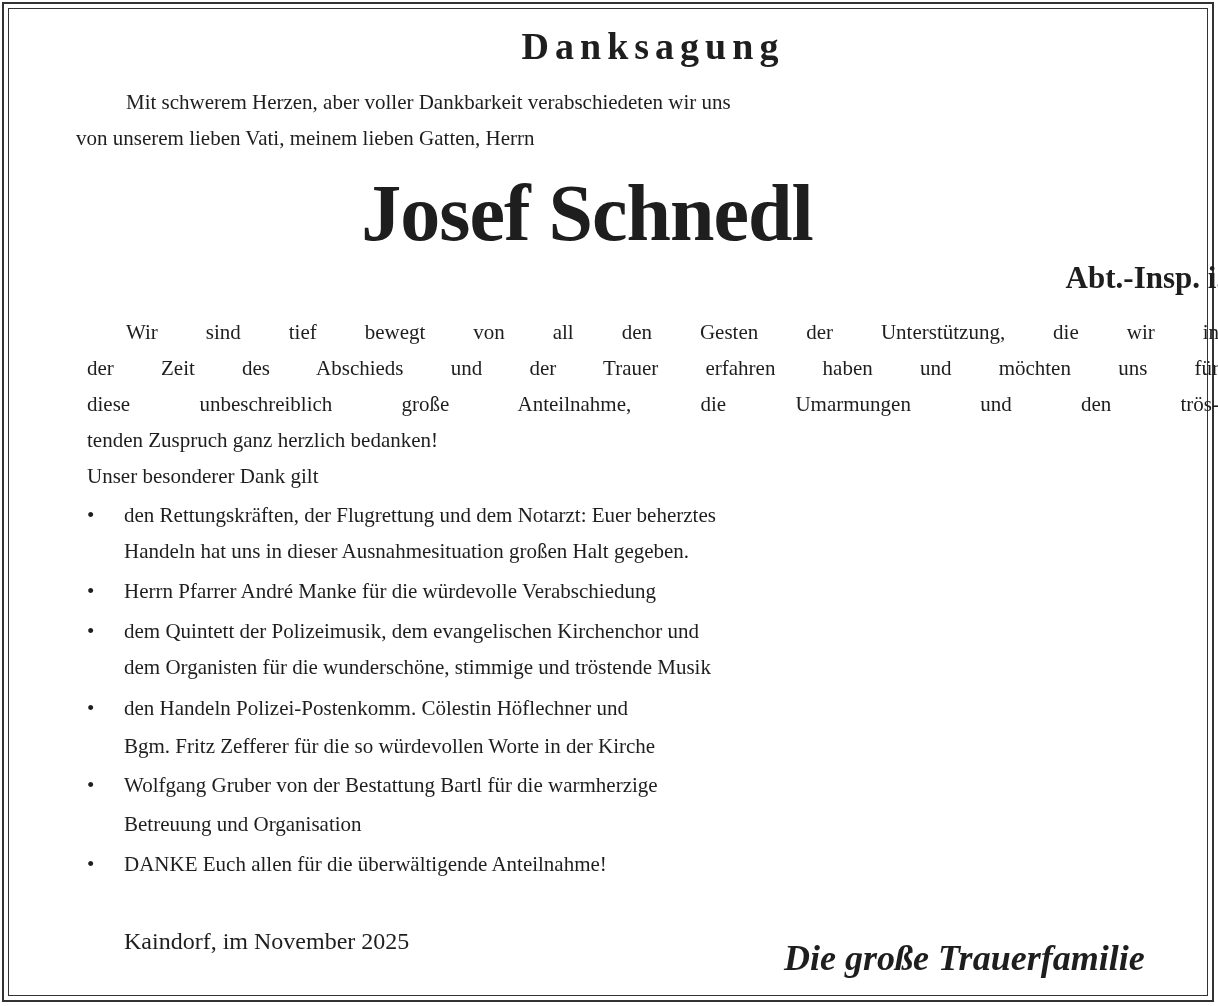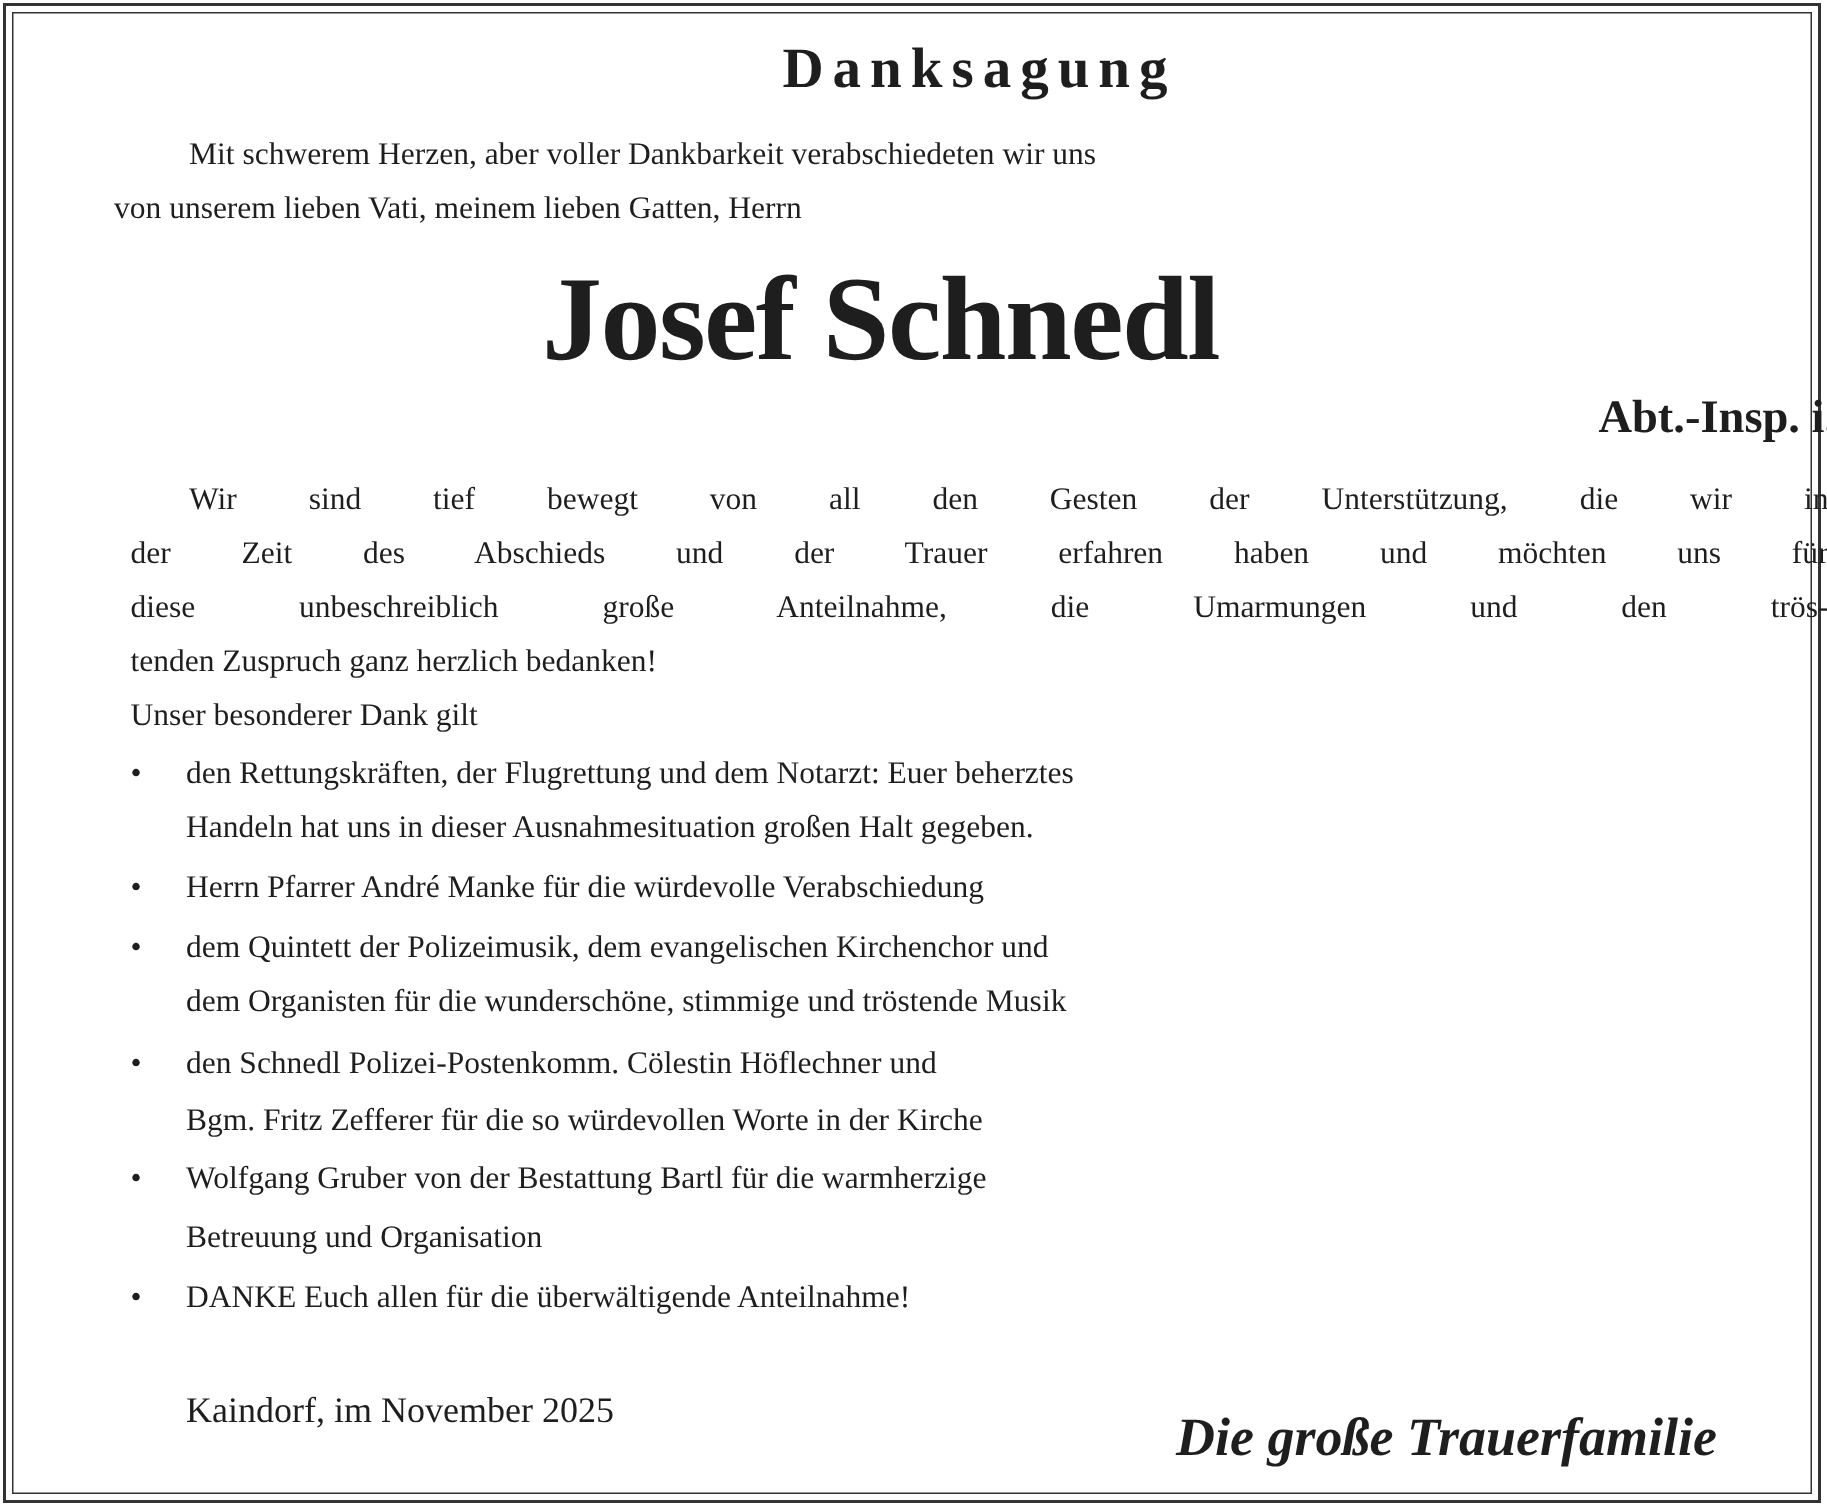--- a/index.html
+++ b/index.html
@@ -40,21 +40,21 @@
 <div class="abs p" style="left:80px; top:533px;">Handeln hat uns in dieser Ausnahmesituation großen Halt gegeben.</div>
 
 <div class="abs p" style="left:43px; top:573px;">•</div>
 <div class="abs p" style="left:80px; top:573px;">Herrn Pfarrer André Manke für die würdevolle Verabschiedung</div>
 
 <div class="abs p" style="left:43px; top:613px;">•</div>
 <div class="abs p" style="left:80px; top:613px;">dem Quintett der Polizeimusik, dem evangelischen Kirchenchor und</div>
 <div class="abs p" style="left:80px; top:649px;">dem Organisten für die wunderschöne, stimmige und tröstende Musik</div>
 
 <div class="abs p" style="left:43px; top:690px;">•</div>
-<div class="abs p" style="left:80px; top:690px;">den Schnedl Polizei-Postenkomm. Cölestin Höflechner und</div>
+<div class="abs p" style="left:80px; top:690px;">den Handeln Polizei-Postenkomm. Cölestin Höflechner und</div>
 <div class="abs p" style="left:80px; top:728px;">Bgm. Fritz Zefferer für die so würdevollen Worte in der Kirche</div>
 
 <div class="abs p" style="left:43px; top:767px;">•</div>
 <div class="abs p" style="left:80px; top:767px;font-family:Liberation Serif, serif;">Wolfgang Gruber von der Bestattung Bartl für die warmherzige</div>
 <div class="abs p" style="left:80px; top:806px;text-align:right;">Betreuung und Organisation</div>
 
 <div class="abs p" style="left:43px; top:846px;">•</div>
 <div class="abs p" style="left:80px; top:846px;">DANKE Euch allen für die überwältigende Anteilnahme!</div>
 
 <div class="abs place">Kaindorf, im November 2025</div>

